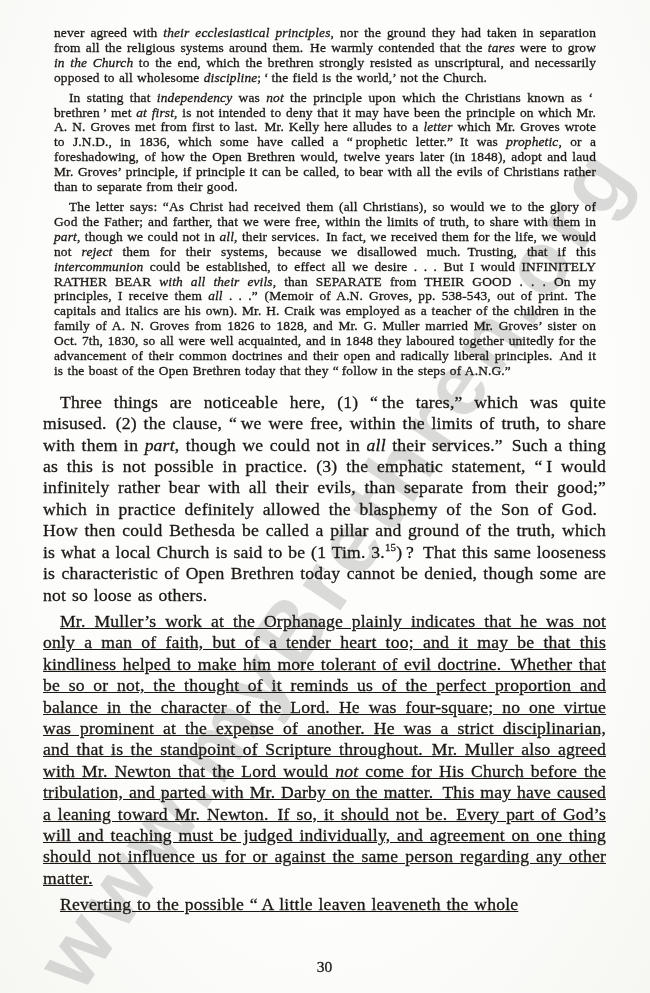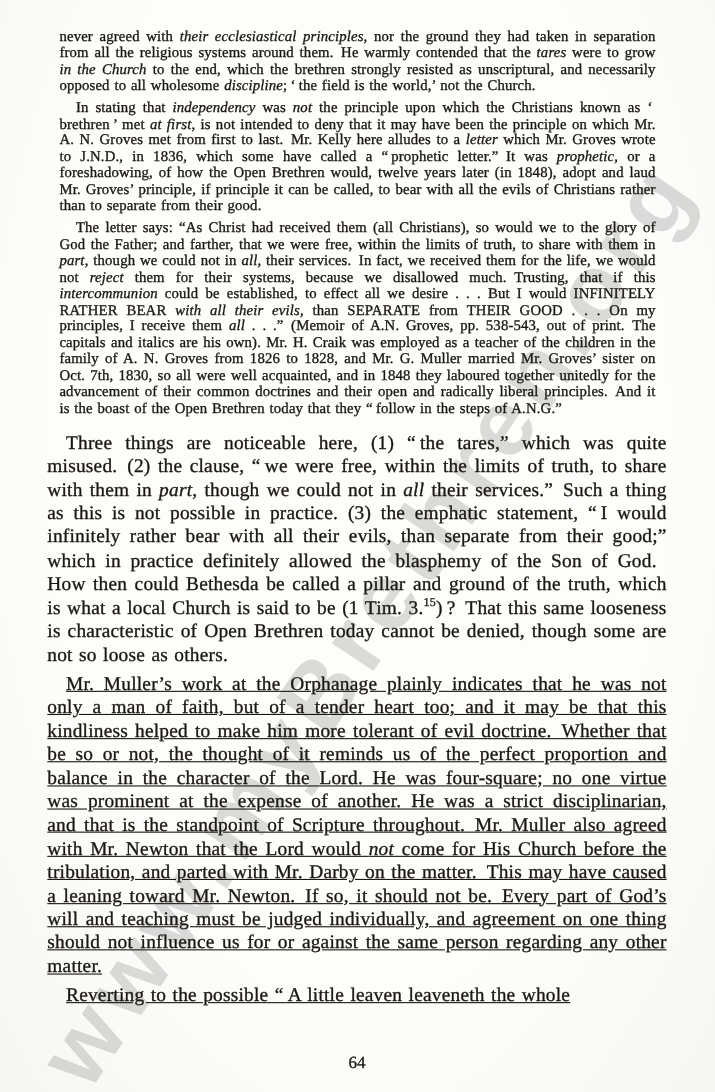--- a/index.html
+++ b/index.html
@@ -89,14 +89,14 @@
 <div class="page">
   <div class="watermark">www.myBrethren.org</div>
   <div class="text">
       <p class="small"><span>never agreed with </span><i>their ecclesiastical principles</i><span>, nor the ground they had taken in separation from all the religious systems around them. He warmly contended that the </span><i>tares</i><span> were to grow </span><i>in the Church</i><span> to the end, which the brethren strongly resisted as unscriptural, and necessarily opposed to all wholesome </span><i>discipline</i><span>; ‘ the field is the world,’ not the Church.</span></p>
       <p class="small indent"><span>In stating that </span><i>independency</i><span> was </span><i>not</i><span> the principle upon which the Christians known as ‘ brethren ’ met </span><i>at first</i><span>, is not intended to deny that it may have been the principle on which Mr. A. N. Groves met from first to last. Mr. Kelly here alludes to a </span><i>letter</i><span> which Mr. Groves wrote to J.N.D., in 1836, which some have called a “ prophetic letter.” It was </span><i>prophetic</i><span>, or a foreshadowing, of how the Open Brethren would, twelve years later (in 1848), adopt and laud Mr. Groves’ principle, if principle it can be called, to bear with all the evils of Christians rather than to separate from their good.</span></p>
       <p class="small indent"><span>The letter says: “As Christ had received them (all Christians), so would we to the glory of God the Father; and farther, that we were free, within the limits of truth, to share with them in </span><i>part</i><span>, though we could not in </span><i>all</i><span>, their services. In fact, we received them for the life, we would not </span><i>reject</i><span> them for their systems, because we disallowed much. Trusting, that if this </span><i>intercommunion</i><span> could be established, to effect all we desire . . . But I would INFINITELY RATHER BEAR </span><i>with all their evils</i><span>, than SEPARATE from THEIR GOOD . . . On my principles, I receive them </span><i>all</i><span> . . .” (Memoir of A.N. Groves, pp. 538-543, out of print. The capitals and italics are his own). Mr. H. Craik was employed as a teacher of the children in the family of A. N. Groves from 1826 to 1828, and Mr. G. Muller married Mr. Groves’ sister on Oct. 7th, 1830, so all were well acquainted, and in 1848 they laboured together unitedly for the advancement of their common doctrines and their open and radically liberal principles. And it is the boast of the Open Brethren today that they “ follow in the steps of A.N.G.”</span></p>
       <p class="large indent"><span>Three things are noticeable here, (1) “ the tares,” which was quite misused. (2) the clause, “ we were free, within the limits of truth, to share with them in </span><i>part</i><span>, though we could not in </span><i>all</i><span> their services.” Such a thing as this is not possible in practice. (3) the emphatic statement, “ I would infinitely rather bear with all their evils, than separate from their good;” which in practice definitely allowed the blasphemy of the Son of God. How then could Bethesda be called a pillar and ground of the truth, which is what a local Church is said to be (1 Tim. 3.</span><sup>15</sup><span>) ? That this same looseness is characteristic of Open Brethren today cannot be denied, though some are not so loose as others.</span></p>
       <p class="large indent"><span>Mr. Muller’s work at the Orphanage plainly indicates that he was not only a man of faith, but of a tender heart too; and it may be that this kindliness helped to make him more tolerant of evil doctrine. Whether that be so or not, the thought of it reminds us of the perfect proportion and balance in the character of the Lord. He was four-square; no one virtue was prominent at the expense of another. He was a strict disciplinarian, and that is the standpoint of Scripture throughout. Mr. Muller also agreed with Mr. Newton that the Lord would </span><i>not</i><span> come for His Church before the tribulation, and parted with Mr. Darby on the matter. This may have caused a leaning toward Mr. Newton. If so, it should not be. Every part of God’s will and teaching must be judged individually, and agreement on one thing should not influence us for or against the same person regarding any other matter.</span></p>
       <p class="large indent"><span>Reverting to the possible “ A little leaven leaveneth the whole</span></p>
     </div>
-  <div class="page-number">64</div>
+  <div class="page-number">30</div>
 </div>
 
 </body></html>

